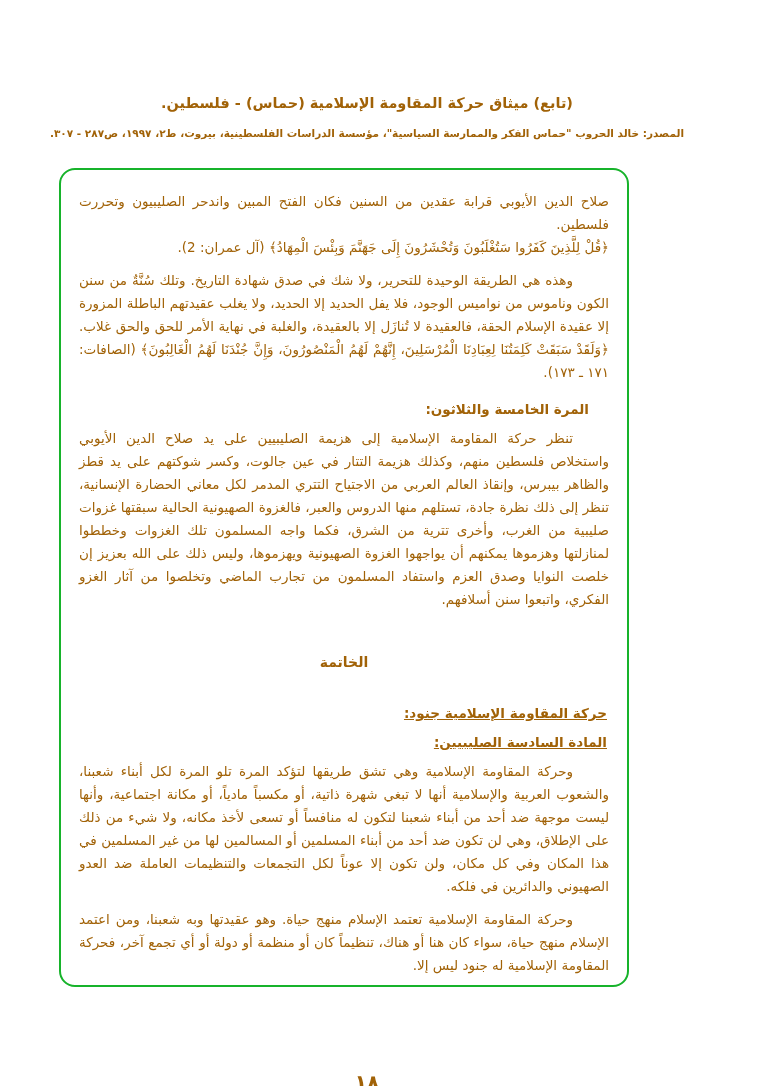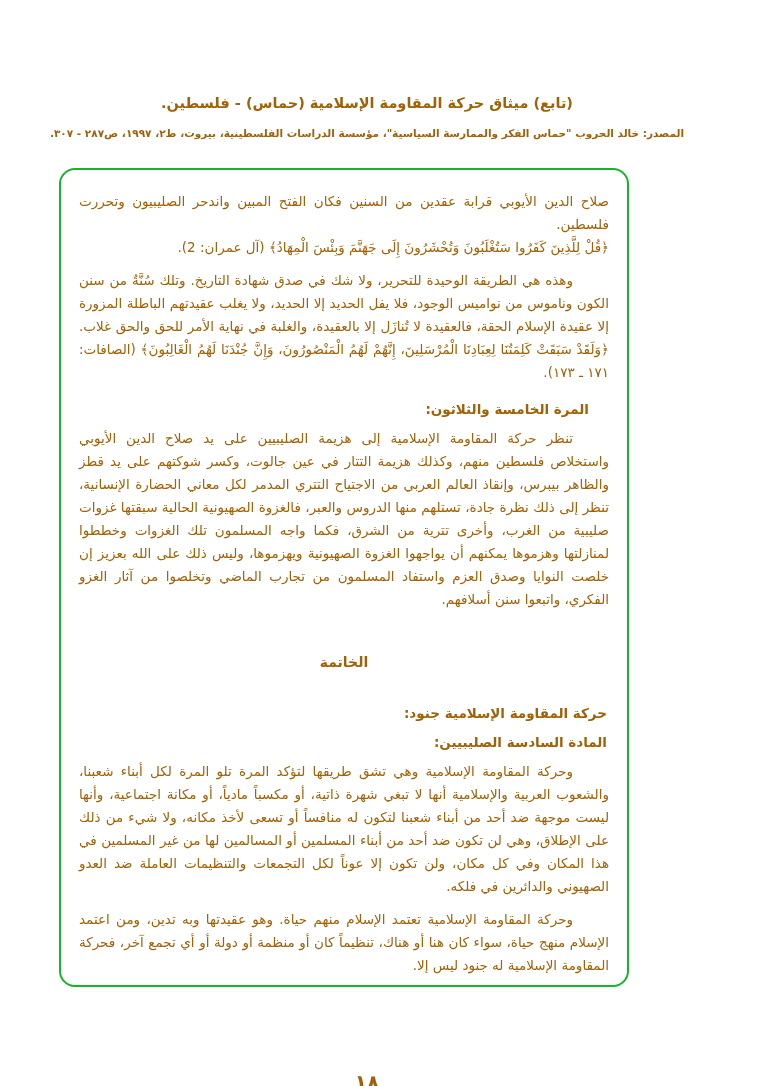--- a/index.html
+++ b/index.html
@@ -76,20 +76,21 @@
     text-align: center;
     font-weight: bold;
     margin-top: 40px !important;
     margin-bottom: 28px !important;
     font-size: 14px;
   }
   .sub-heading {
     font-weight: bold;
     margin-bottom: 6px !important;
     text-indent: 2px;
+    text-decoration: underline;
   }
   .spaced-top {
     margin-top: 10px !important;
   }
   .page-number {
     position: absolute;
     top: 1070px;
     left: 0;
     width: 100%;
     text-align: center;
@@ -120,20 +121,20 @@
       <p class="indent">تنظر حركة المقاومة الإسلامية إلى هزيمة الصليبيين على يد صلاح الدين الأيوبي واستخلاص فلسطين منهم، وكذلك هزيمة التتار في عين جالوت، وكسر شوكتهم على يد قطز والظاهر بيبرس، وإنقاذ العالم العربي من الاجتياح التتري المدمر لكل معاني الحضارة الإنسانية، تنظر إلى ذلك نظرة جادة، تستلهم منها الدروس والعبر، فالغزوة الصهيونية الحالية سبقتها غزوات صليبية من الغرب، وأخرى تترية من الشرق، فكما واجه المسلمون تلك الغزوات وخططوا لمنازلتها وهزموها يمكنهم أن يواجهوا الغزوة الصهيونية ويهزموها، وليس ذلك على الله بعزيز إن خلصت النوايا وصدق العزم واستفاد المسلمون من تجارب الماضي وتخلصوا من آثار الغزو الفكري، واتبعوا سنن أسلافهم.</p>
 
       <p class="center-heading">الخاتمة</p>
 
       <p class="sub-heading">حركة المقاومة الإسلامية جنود:</p>
 
       <p class="sub-heading">المادة السادسة الصليبيين:</p>
 
       <p class="indent">وحركة المقاومة الإسلامية وهي تشق طريقها لتؤكد المرة تلو المرة لكل أبناء شعبنا، والشعوب العربية والإسلامية أنها لا تبغي شهرة ذاتية، أو مكسباً مادياً، أو مكانة اجتماعية، وأنها ليست موجهة ضد أحد من أبناء شعبنا لتكون له منافساً أو تسعى لأخذ مكانه، ولا شيء من ذلك على الإطلاق، وهي لن تكون ضد أحد من أبناء المسلمين أو المسالمين لها من غير المسلمين في هذا المكان وفي كل مكان، ولن تكون إلا عوناً لكل التجمعات والتنظيمات العاملة ضد العدو الصهيوني والدائرين في فلكه.</p>
 
-      <p class="indent spaced-top">وحركة المقاومة الإسلامية تعتمد الإسلام منهم حياة. وهو عقيدتها وبه تدين، ومن اعتمد الإسلام منهج حياة، سواء كان هنا أو هناك، تنظيماً كان أو منظمة أو دولة أو أي تجمع آخر، فحركة المقاومة الإسلامية له جنود ليس إلا.</p>
+      <p class="indent spaced-top">وحركة المقاومة الإسلامية تعتمد الإسلام منهج حياة. وهو عقيدتها وبه شعبنا، ومن اعتمد الإسلام منهج حياة، سواء كان هنا أو هناك، تنظيماً كان أو منظمة أو دولة أو أي تجمع آخر، فحركة المقاومة الإسلامية له جنود ليس إلا.</p>
 
     </div>
   </div>
 
   <div class="page-number">١٨</div>
 
 </div>
 
 </body></html>

